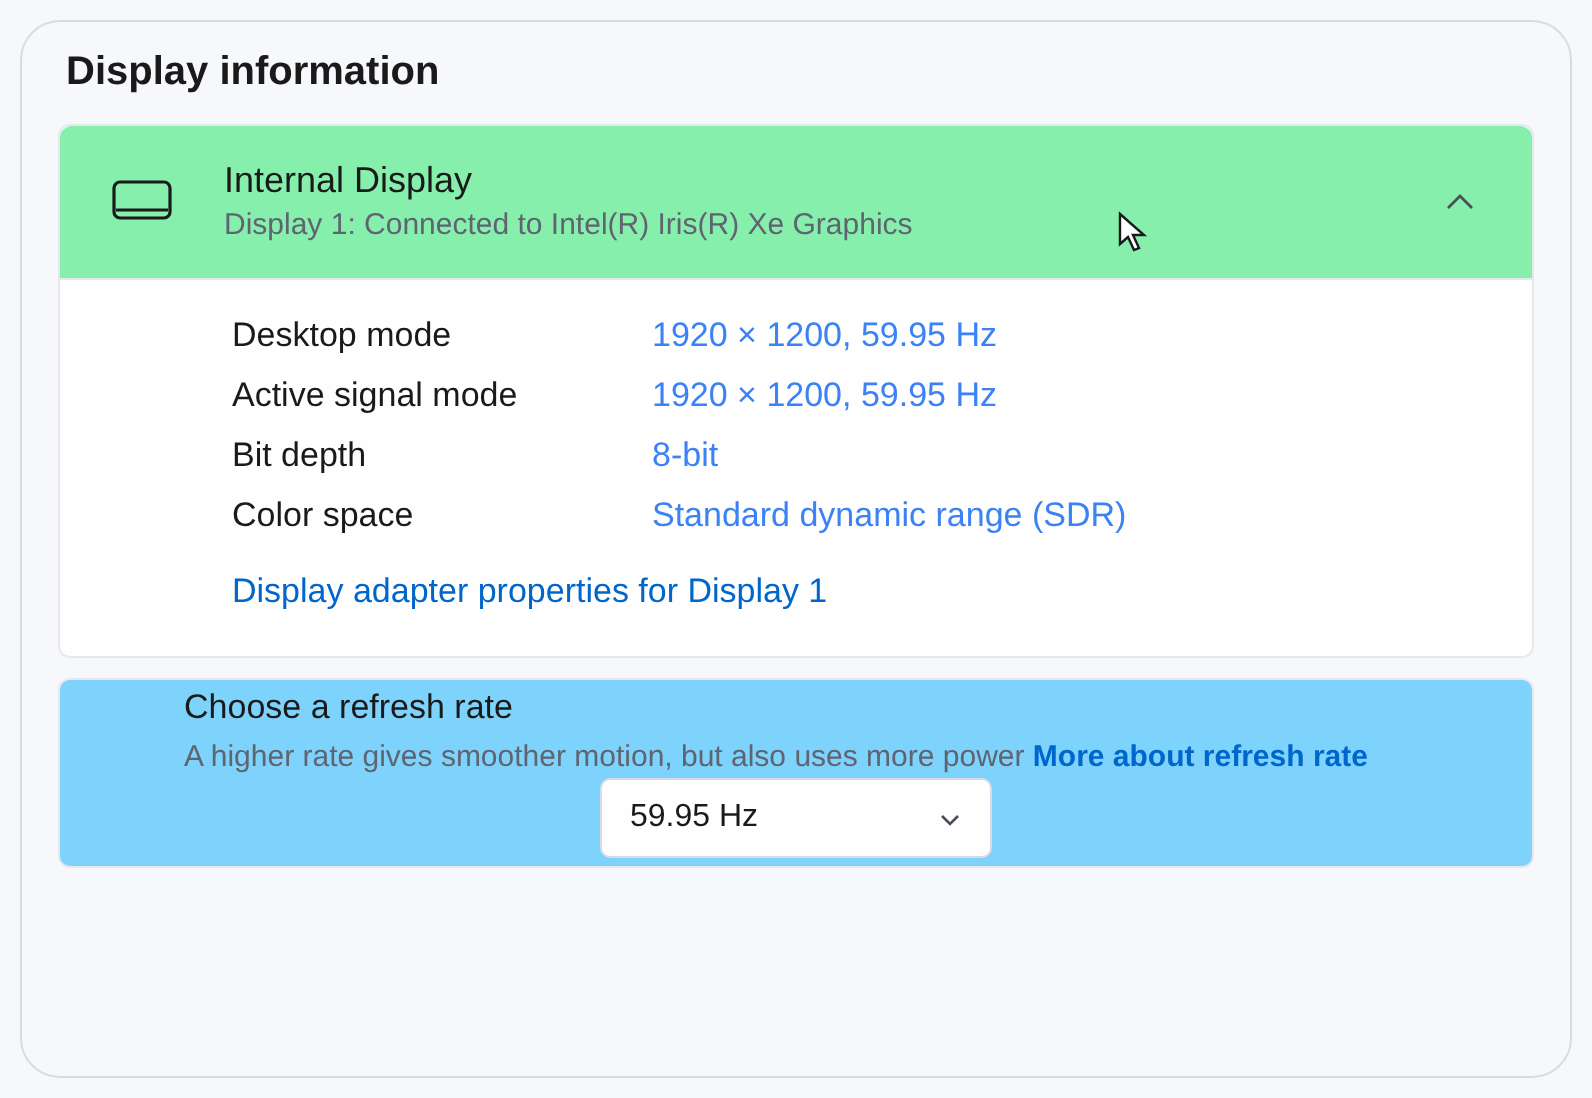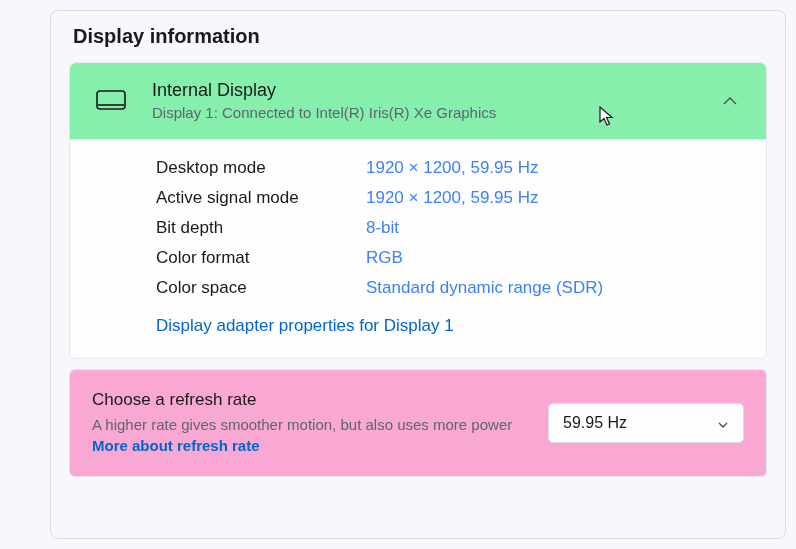--- a/index.html
+++ b/index.html
@@ -11,24 +11,23 @@
       font-family: "Segoe UI", -apple-system, sans-serif;
       background: #f6f8fc;
       width: 796px;
       height: 549px;
       padding: 10px;
       color: #1a1a1a;
     }
     .outer-panel {
       background: #f6f8fc;
       border: 1px solid #d8dbe3;
-      border-radius: 8px;
+      border-radius: 20px;
       padding: 14px 18px 18px 18px;
       height: 100%;
-      margin-left: 40px;
     }
     .section-title {
       font-size: 20px;
       font-weight: 600;
       color: #1a1a1a;
       margin-bottom: 14px;
       padding-left: 4px;
     }
     .card {
       background: #fefefe;
@@ -97,26 +96,27 @@
     .link-row {
       margin-top: 18px;
     }
     .link {
       color: #0066cc;
       font-size: 17px;
       text-decoration: none;
       cursor: pointer;
     }
     .refresh-card {
-      background: #f9a8d4;
+      background: #7dd3fc;
       border: 1px solid #e6e8ee;
       border-radius: 6px;
-      padding: 20px 22px;
+      padding: 4px 22px;
       display: flex;
       align-items: center;
+      flex-direction: column;
     }
     .refresh-text {
       flex: 1;
       padding-right: 20px;
     }
     .refresh-title {
       font-size: 17px;
       color: #1a1a1a;
       margin-bottom: 4px;
     }
@@ -198,24 +198,20 @@
       </div>
       <div class="detail-row">
         <div class="detail-label">Active signal mode</div>
         <div class="detail-value">1920 × 1200, 59.95 Hz</div>
       </div>
       <div class="detail-row">
         <div class="detail-label">Bit depth</div>
         <div class="detail-value">8-bit</div>
       </div>
       <div class="detail-row">
-        <div class="detail-label">Color format</div>
-        <div class="detail-value">RGB</div>
-      </div>
-      <div class="detail-row">
         <div class="detail-label">Color space</div>
         <div class="detail-value">Standard dynamic range (SDR)</div>
       </div>
       <div class="link-row">
         <a class="link">Display adapter properties for Display 1</a>
       </div>
     </div>
   </div>
 
   <div class="refresh-card">

